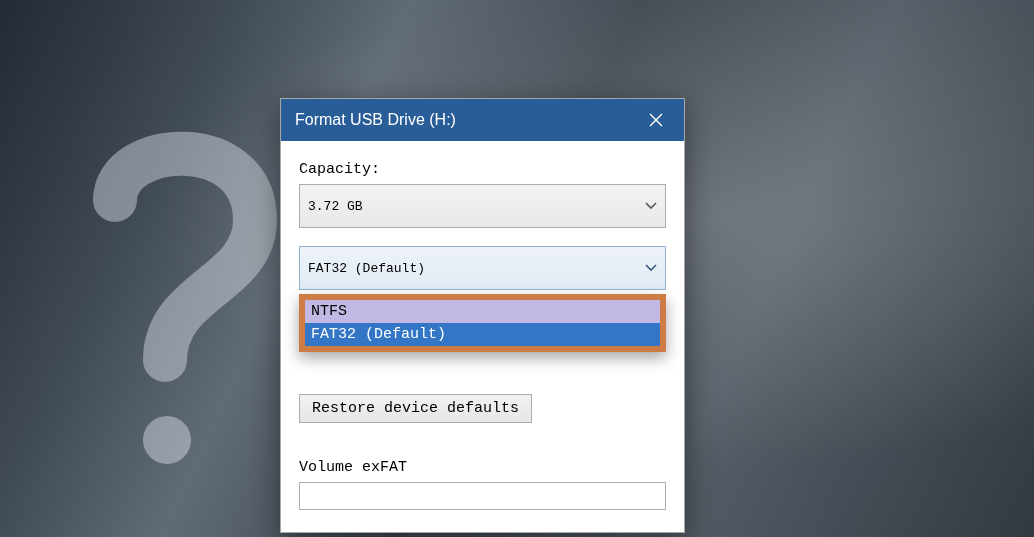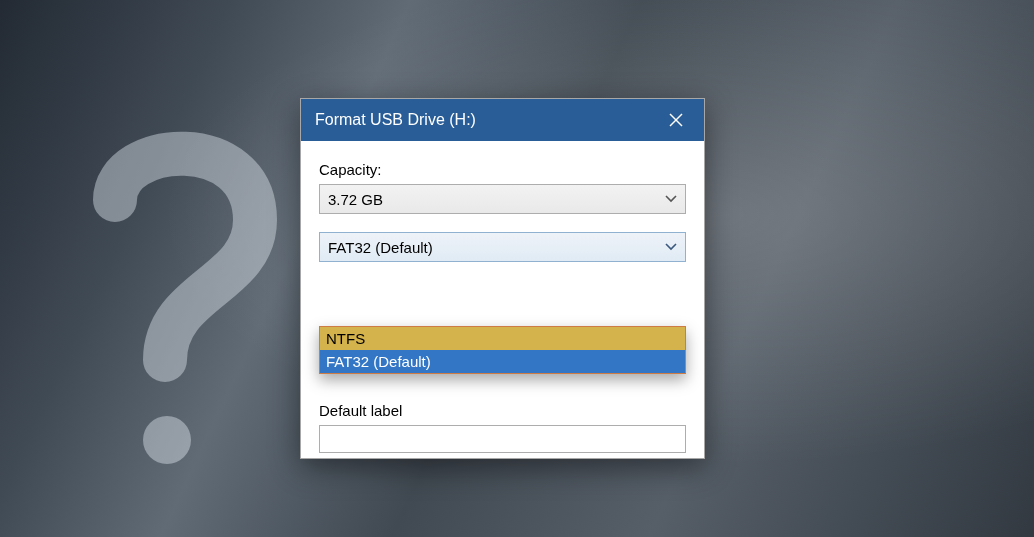--- a/index.html
+++ b/index.html
@@ -16,21 +16,21 @@
   .qmark {
     position: absolute;
     left: 55px; top: 110px;
     width: 260px; height: 360px;
     pointer-events: none;
     opacity: 0.55;
   }
   
   .dialog {
     position: absolute;
-    left: 300px; top: 98px;
+    left: 280px; top: 98px;
     width: 405px;
     background: #ffffff;
     border: 1px solid #a7a7a7;
     box-shadow: 0 8px 28px rgba(0,0,0,0.45);
   }
   .titlebar {
     height: 42px;
     background: #0b62c4;
     color: #ffffff;
     display: flex;
@@ -39,53 +39,53 @@
     font-size: 16px;
     font-weight: 400;
   }
   .titlebar .title { flex: 1; }
   .titlebar .close {
     width: 56px; height: 42px;
     display: flex; align-items: center; justify-content: center;
   }
   .titlebar .close svg { stroke: #ffffff; }
   .body {
-    padding: 14px 18px 5px 18px;
+    padding: 14px 18px 22px 18px;
     font-size: 15px;
     color: #000000;
+    font-family: Liberation Mono, monospace;
   }
   .field-label { margin-top: 6px; margin-bottom: 6px; font-size: 15px; }
   .select {
     position: relative;
     width: 100%;
-    height: 30px;
+    height: 44px;
     border: 1px solid #adadad;
     background: linear-gradient(#f2f2f2, #e9e9e9);
     display: flex; align-items: center;
     padding: 0 30px 0 8px;
-    font-size: 15px;
+    font-size: 13px;
     color: #000000;
     cursor: default;
   }
   .select.focused {
     background: linear-gradient(#eaf3fc, #dbecfc);
     border: 1px solid #7eb4ea;
   }
   .select .chev {
     position: absolute; right: 8px; top: 50%; transform: translateY(-50%);
   }
   .dropdown-list {
     position: absolute;
     left: 18px; right: 18px;
     top: 153px;
-    border: 1px solid #f97316;
-    background: #eab308;
+    border: 6px solid #f97316;
+    background: #c4b5fd;
     box-shadow: 0 6px 14px rgba(0,0,0,0.35);
     z-index: 5;
-    margin-top: 32px;
   }
   .dropdown-list .opt {
     padding: 1px 6px 1px 6px;
     font-size: 15px;
     line-height: 21px;
     cursor: default;
   }
   .dropdown-list .opt.selected {
     background: #0a7cff;
     color: #ffffff;
@@ -153,23 +153,24 @@
         </svg>
       </div>
 
       <div class="dropdown-list">
         <div class="opt">NTFS</div>
         <div class="opt selected">FAT32 (Default)</div>
       </div>
 
       <div class="spacer-after-list"></div>
 
+      <button class="btn">Restore device defaults</button>
 
       <div class="section-gap"></div>
       <div class="section-gap-sm"></div>
 
-      <div class="field-label">Default label</div>
+      <div class="field-label">Volume exFAT</div>
       <input class="text-input" type="text" value="" style="">
 
     </div>
   </div>
 
 </div>
 
 </body></html>

